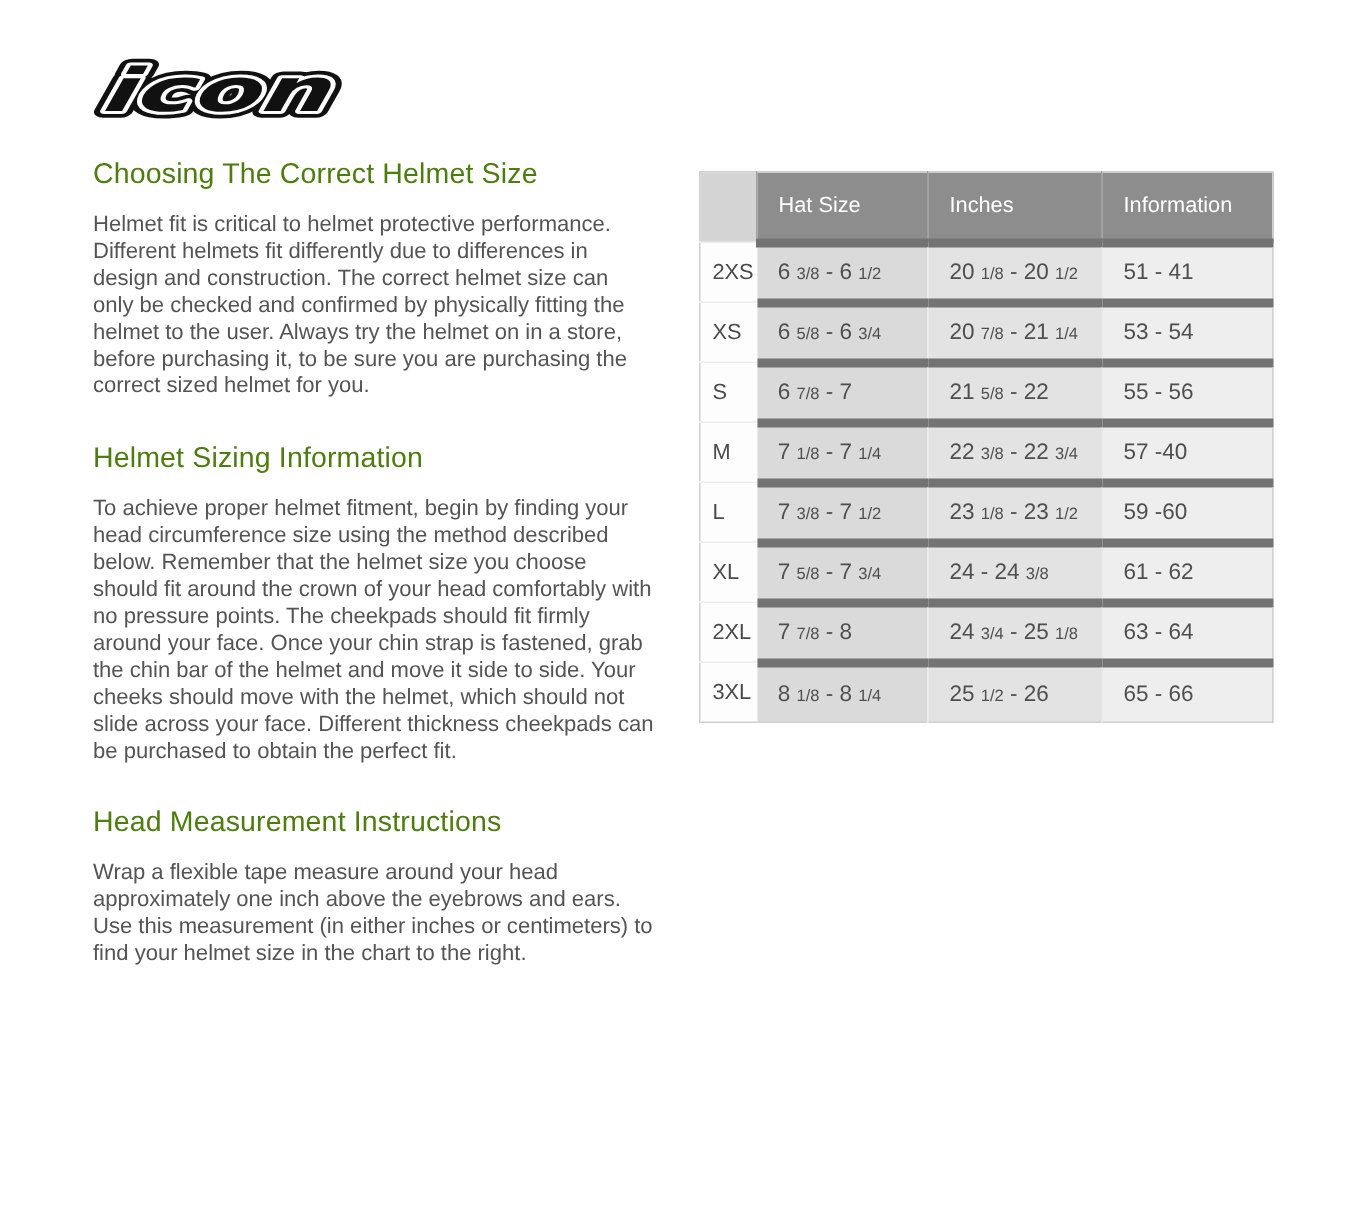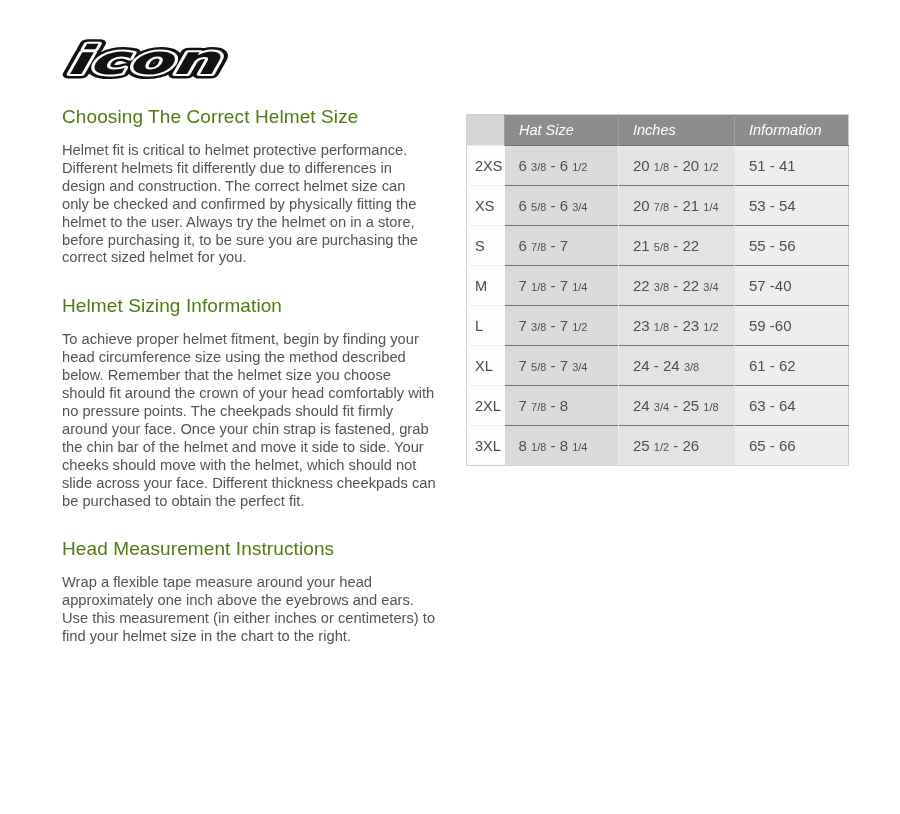--- a/index.html
+++ b/index.html
@@ -57,21 +57,21 @@
     width: 382px;
     border: 1px solid #cfcfcf;
     table-layout: fixed;
   }
   table.size-chart th, table.size-chart td {
     font-weight: normal;
     text-align: left;
     vertical-align: middle;
     box-sizing: border-box;
   }
-  table.size-chart thead tr { height: 31px; font-style: italic; }
+  table.size-chart thead tr { height: 47px; }
   table.size-chart tbody tr { height: 40px; }
   th.corner {
     width: 38px;
     background: #d4d4d4;
   }
   th.colhead {
     background: #8d8d8d;
     color: #ffffff;
     font-weight: bold;
     font-size: 14.5px;
@@ -85,21 +85,21 @@
     background: #fdfdfd;
     color: #4a4a4a;
     font-size: 14.5px;
     padding-left: 8px;
     border-top: 1px solid #ededed;
   }
   td.val {
     color: #4f4f4f;
     font-size: 15px;
     padding-left: 14px;
-    border-top: 1px solid #737373;
+    border-top: 6px solid #737373;
   }
   td.hat  { background: #dadada; }
   td.inch { background: #e3e3e3; border-left: 1px solid #ededed; }
   td.cm   { background: #eeeeee; border-left: 1px solid #e6e6e6; }
   span.fr { font-size: 11px; }
 </style>
 </head>
 <body>
 
 <div class="page">

